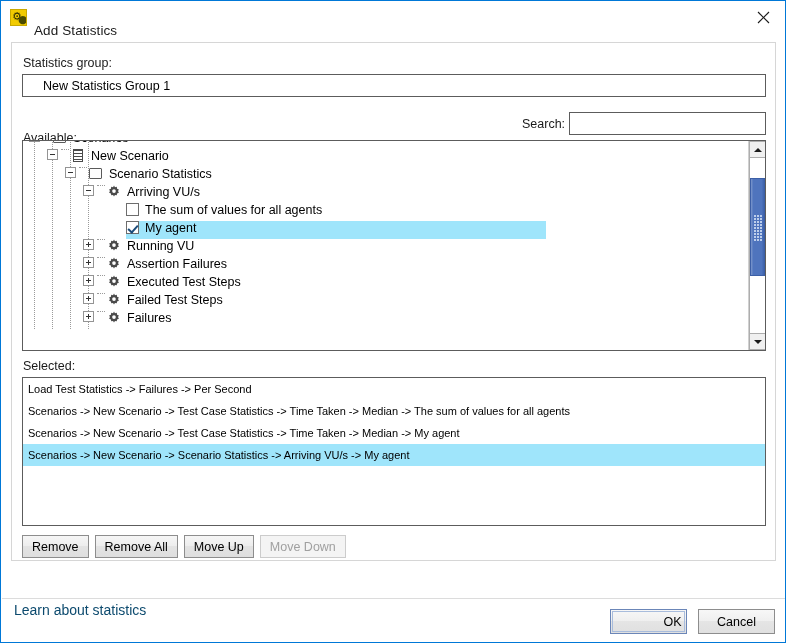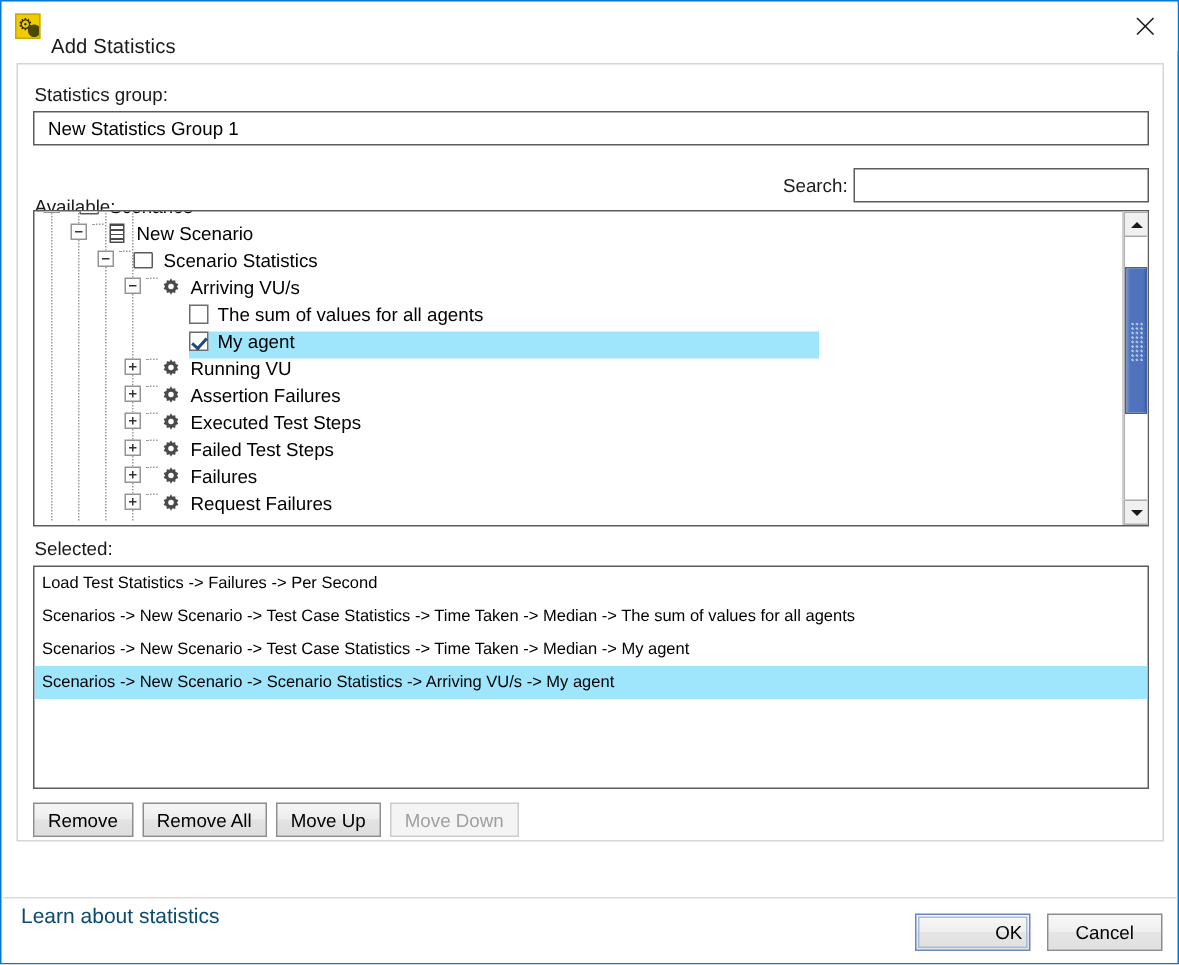--- a/index.html
+++ b/index.html
@@ -82,21 +82,21 @@
   #stats-group-label { left: 11px; top: 13px; }
   #stats-group-input {
     position: absolute;
     left: 10px; top: 31px;
     width: 744px; height: 23px;
     border: 1px solid #5c5c5c;
     background: #ffffff;
     font-family: "Liberation Sans", sans-serif;
     font-size: 12.5px;
     color: #000000;
-    padding: 0 9px;
+    padding: 0 20px;
     outline: none;
   }
 
   
   #available-label { left: 11px; top: 73px; margin-top: 15px; }
   #search-label {
     left: 510px; top: 74px;
     text-align: right;
     width: 40px;
   }
@@ -487,30 +487,20 @@
           <div class="tree-row">
             <div class="tree-indent" style="width: 60px;"></div>
             <div class="expander plus"></div>
             <div class="dots"></div>
             <div class="node-icon"><svg width="14" height="14" viewBox="0 0 16 16">
                 <path fill="#4a4a4a" d="M8 0.6l1.1 1.9 2.1-0.5 0.3 2.2 2.1 0.8-1 1.9 1 1.9-2.1 0.8-0.3 2.2-2.1-0.5L8 13.2 6.9 11.3l-2.1 0.5-0.3-2.2-2.1-0.8 1-1.9-1-1.9 2.1-0.8 0.3-2.2 2.1 0.5z"></path>
                 <circle cx="8" cy="6.9" r="2.1" fill="#ffffff"></circle>
               </svg></div>
             <span class="node-label">Failures</span>
           </div>
-          <div class="tree-row">
-            <div class="tree-indent" style="width: 60px;"></div>
-            <div class="expander plus"></div>
-            <div class="dots"></div>
-            <div class="node-icon"><svg width="14" height="14" viewBox="0 0 16 16">
-                <path fill="#4a4a4a" d="M8 0.6l1.1 1.9 2.1-0.5 0.3 2.2 2.1 0.8-1 1.9 1 1.9-2.1 0.8-0.3 2.2-2.1-0.5L8 13.2 6.9 11.3l-2.1 0.5-0.3-2.2-2.1-0.8 1-1.9-1-1.9 2.1-0.8 0.3-2.2 2.1 0.5z"></path>
-                <circle cx="8" cy="6.9" r="2.1" fill="#ffffff"></circle>
-              </svg></div>
-            <span class="node-label">Request Failures</span>
-          </div>
           <div class="vline" style="left: 11px;"></div>
           <div class="vline" style="left: 29px;"></div>
           <div class="vline" style="left: 47px;"></div>
           <div class="vline" style="left: 65px;"></div>
         </div>
 
       <div id="tree-scrollbar">
         <div class="sb-btn up">
           <div class="sb-arrow up"></div>
         </div>

